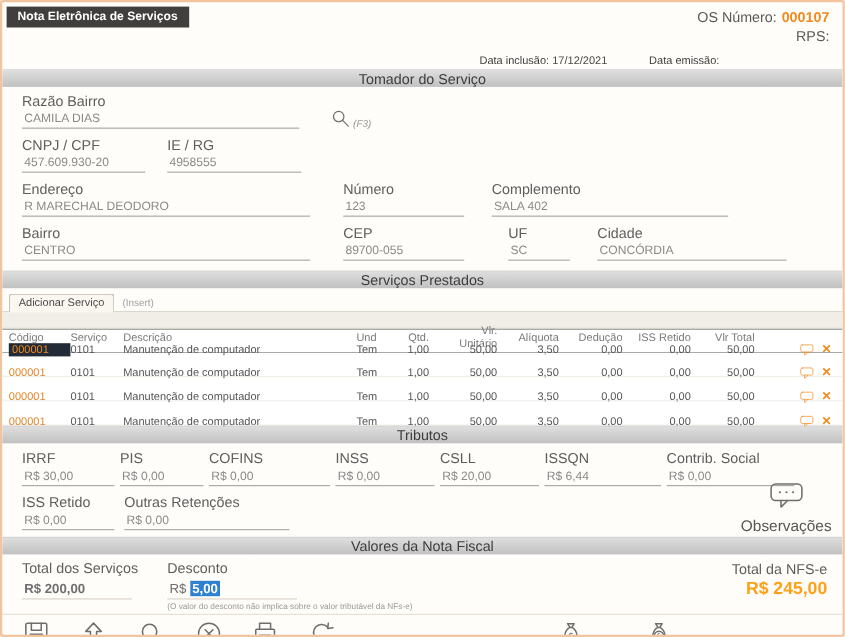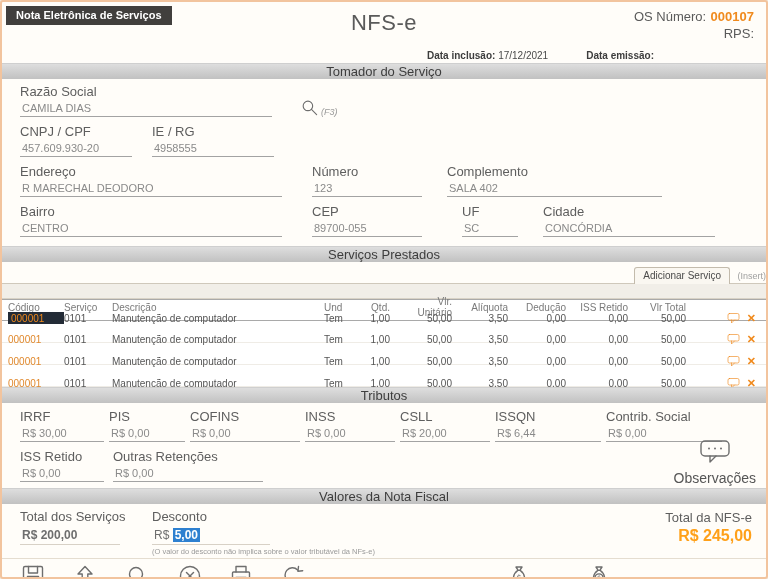--- a/index.html
+++ b/index.html
@@ -16,39 +16,39 @@
     position:absolute; left:4px; top:4px; background:#413f3d; color:#fff;
     font-size:11px; font-weight:bold; padding:3px 10px 4px;
   }
   .title{ position:absolute; left:0; right:0; top:8px; text-align:center;
     font-size:22px; color:#5a5a5a; letter-spacing:0.5px; }
   .header-right{ position:absolute; right:12px; top:5px; text-align:right; line-height:17px; }
   .os-label,.rps-line{ font-size:13px; color:#5a5a5a; }
   .os-value{ font-size:13px; font-weight:bold; color:#f08a1d; }
   .dates{ height:15px; display:flex; justify-content:flex-end; gap:38px;
     padding-right:112px; font-size:10px; color:#4a4a4a; align-items:center; flex:0 0 auto;}
-  .date-item b{ font-weight:bold; color:#3d3d3d; }
+  .date-item b{ font-weight:normal; color:#3d3d3d; }
   
   .bar{
     height:16px; line-height:16px; text-align:center; font-size:13px; color:#3d3d3d;
     background:linear-gradient(#dedede,#c1c1c1); border-top:1px solid #cfcfcf;
     flex:0 0 auto;
   }
   
   .field{ display:inline-block; vertical-align:bottom; }
   .flabel{ font-size:13px; color:#5e5e5e; margin-bottom:3px; white-space:nowrap; }
   .fvalue{ font-size:11px; color:#8a8a8a; border-bottom:1px solid #a3a3a3;
     padding:0 2px 2px; min-height:15px; white-space:nowrap; }
   .tomador{ padding:5px 18px 2px; flex:0 0 auto; }
   .frow{ display:flex; align-items:flex-end; margin-bottom:7px; }
   .searchwrap{ display:flex; align-items:flex-end; margin-left:28px; margin-bottom:0px; }
   .f3{ font-size:9px; color:#9a9a9a; margin-left:2px;font-style:italic; }
   
   .servicos{ flex:0 0 auto; }
-  .tabrow{ padding:3px 0 0 6px; height:21px;text-align:right; }
+  .tabrow{ padding:3px 0 0 6px; height:21px; }
   .addtab{ display:inline-block; font-size:10px; color:#4a4a4a; background:#faf7f1;
     border:1px solid #c3bbac; border-bottom:none; border-radius:3px 3px 0 0;
     padding:2px 8px 3px; cursor:pointer; }
   .inshint{ font-size:9px; color:#a0a0a0; margin-left:3px; }
   .stable{ --cols:56px 48px 212px 36px 44px 62px 56px 58px 62px 58px 1fr;
     border-top:1px solid #cfc8bb; }
   .thead,.trow{ display:grid; grid-template-columns:var(--cols); align-items:center; padding:12px 0 0 6px; }
   .thead{ height:15px; background:#f1eee8; border-bottom:1px solid #d8d2c6;
     font-size:10px; color:#7a7a7a; }
   .trow{ height:22px; font-size:10px; color:#555; border-bottom:1px solid #efece6; background:#fff; }
@@ -86,39 +86,38 @@
   svg.oline{ stroke:#6e6e6e; fill:none; stroke-width:1.4; stroke-linecap:round; stroke-linejoin:round; }
   svg.orange{ stroke:#f08a1d; fill:none; stroke-width:1.3; stroke-linecap:round; stroke-linejoin:round; }
 </style>
 </head>
 <body>
 
 <div class="window">
 
   <div class="header">
     <div class="badge">Nota Eletrônica de Serviços</div>
-    <div class="title">NFS-e</div>
     <div class="header-right">
       <div>
         <span class="os-label">OS Número:</span>
         <span class="os-value">000107</span>
       </div>
       <div class="rps-line">RPS:</div>
     </div>
   </div>
   <div class="dates">
     <span class="date-item"><b>Data inclusão:</b>&nbsp;<span>17/12/2021</span></span>
     <span class="date-item"><b>Data emissão:</b></span>
   </div>
 
   <div class="bar">Tomador do Serviço</div>
   <div class="tomador">
     <div class="frow">
       <div class="field" style="width:252px">
-        <div class="flabel">Razão Social</div>
+        <div class="flabel">Razão Bairro</div>
         <div class="fvalue">CAMILA DIAS</div>
       </div>
       <span class="searchwrap">
         <svg class="oline" width="19" height="19" viewBox="0 0 24 24">
             <circle cx="10" cy="10" r="6"></circle>
             <line x1="14.5" y1="14.5" x2="21" y2="21"></line>
           </svg>
         <span class="f3">(F3)</span>
       </span>
     </div>

